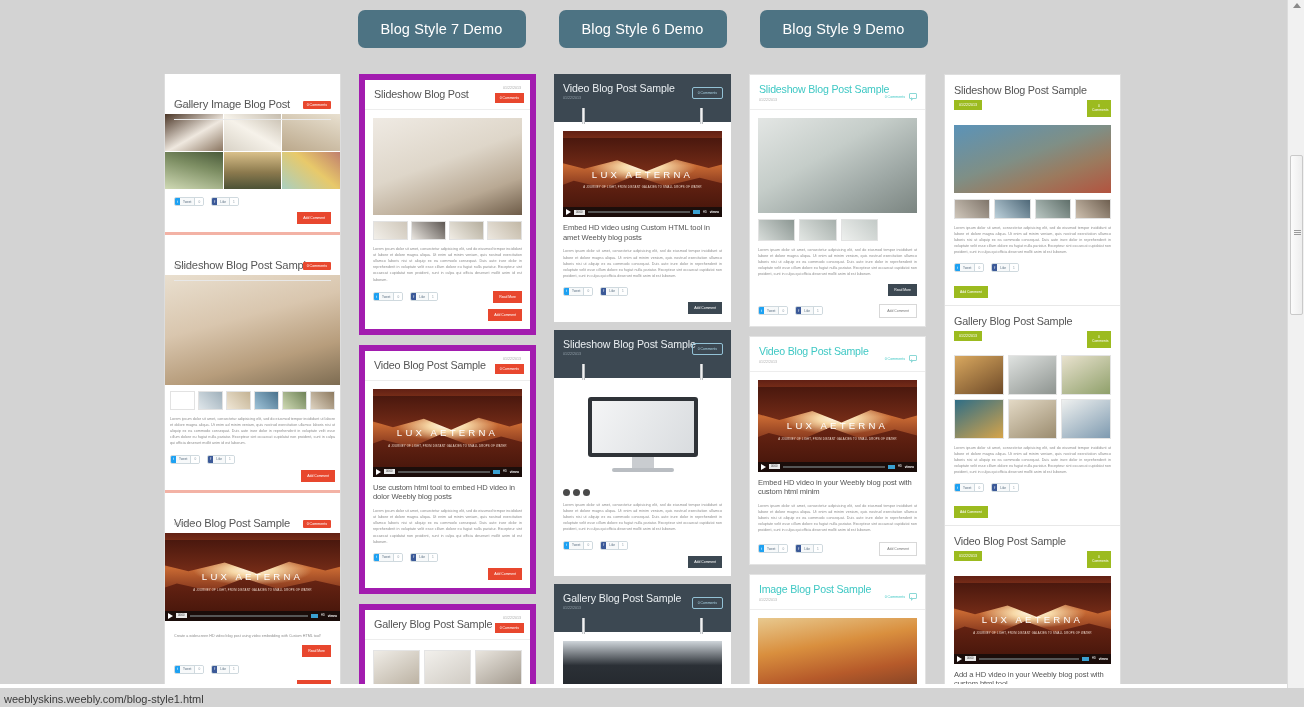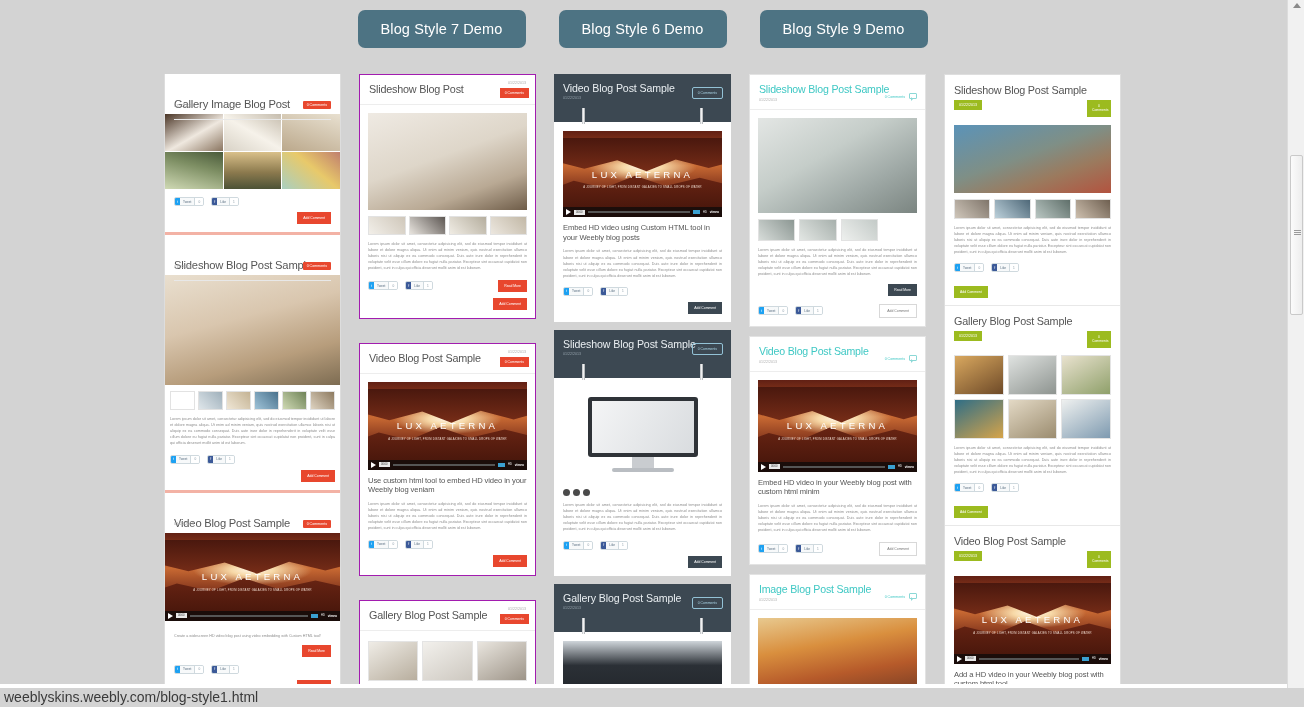--- a/index.html
+++ b/index.html
@@ -52,21 +52,21 @@
                border-bottom: 1px solid #e8e8e8; padding-bottom: 9px;
                position: relative; }
   .s1 .meta { display:flex; align-items:center; justify-content:space-between;
               margin-top:-19px; position: relative; }
   .s1 .date { font-size: 4px; color: #a9a9a9; }
   .s1 .badge { background: #e8472e; color:#fff; font-size:3.6px;
                padding: 2px 4px; border-radius:1px; }
 
   
   .s2 { background: transparent; }
-  .s2 .post { background:#fff; border:1px solid #a21caf; margin-bottom: 24px; }
+  .s2 .post { background:#fff; border:6px solid #a21caf; margin-bottom: 10px; }
   .s2 .hdr { padding: 8px 9px; background:#fff; border-bottom:1px solid #ededed;
              position:relative; min-height: 30px; }
   .s2 .title { font-size: 10.8px; color:#555; letter-spacing:-.2px; }
   .s2 .date { position:absolute; right:9px; top:6px; font-size:3.6px; color:#aaa; }
   .s2 .badge { position:absolute; right:6px; top:13px; background:#e8472e;
                color:#fff; font-size:3.4px; padding:3px 5px; }
   .s2 .body { padding: 8px; background:#fff; }
 
   
   .s3 .post { margin-bottom: 8px; }
@@ -186,21 +186,21 @@
     border-bottom:5px solid #8a8a8a; }
   .sb-thumb { position:absolute; top:155px; left:2px; width:13px; height:160px;
     background:linear-gradient(to right,#fbfbfb,#ededed); border:1px solid #c9c9c9;
     border-radius:2px; }
   .sb-grip { position:absolute; top:74px; left:3px; width:7px; height:5px;
     background:repeating-linear-gradient(to bottom,#9a9a9a 0 1px,transparent 1px 2px); }
 
   
   .statusbar { position:absolute; left:0; bottom:0; height:19px; width:1304px;
     background:#d3d3d3; }
-  .status-url { position:absolute; left:4px; bottom:2px; font-size:14px;
+  .status-url { position:absolute; left:4px; bottom:2px; font-size:11px;
     color:#3a3a3a; background:#d3d3d3; padding-right:6px; }
   .page-edge { position:absolute; left:0; bottom:19px; width:1287px; height:4px;
     background:#fff; }
 </style>
 </head>
 <body>
 
 <div id="viewport">
 
   <div class="navbar">
@@ -399,21 +399,21 @@
               <div class="tag">A JOURNEY OF LIGHT, FROM DISTANT GALAXIES TO SMALL DROPS OF WATER</div>
               <div class="bar">
                 <span class="play"></span>
                 <span class="time">00:00</span>
                 <span class="track"></span>
                 <span class="cc"></span>
                 <span class="hd">HD</span>
                 <span class="vm">vimeo</span>
               </div>
             </div>
-            <div class="ctitle">Use custom html tool to embed HD video in your Weebly blog veniam</div>
+            <div class="ctitle">Use custom html tool to embed HD video in dolor Weebly blog posts</div>
             <div class="ptext">Lorem ipsum dolor sit amet, consectetur adipisicing elit, sed do eiusmod tempor incididunt ut labore et dolore magna aliqua. Ut enim ad minim veniam, quis nostrud exercitation ullamco laboris nisi ut aliquip ex ea commodo consequat. Duis aute irure dolor in reprehenderit in voluptate velit esse cillum dolore eu fugiat nulla pariatur. Excepteur sint occaecat cupidatat non proident, sunt in culpa qui officia deserunt mollit anim id est laborum.</div>
             <div class="social">
               <span class="tw">
                   <span class="ic">t</span>
                   <span class="lb">Tweet</span>
                   <span class="cnt">0</span>
                 </span>
               <span class="fb">
                   <span class="ic">f</span>
                   <span class="lb">Like</span>
@@ -470,21 +470,21 @@
               <div class="tag">A JOURNEY OF LIGHT, FROM DISTANT GALAXIES TO SMALL DROPS OF WATER</div>
               <div class="bar">
                 <span class="play"></span>
                 <span class="time">00:00</span>
                 <span class="track"></span>
                 <span class="cc"></span>
                 <span class="hd">HD</span>
                 <span class="vm">vimeo</span>
               </div>
             </div>
-            <div class="ctitle">Embed HD video using Custom HTML tool in your Weebly blog posts</div>
+            <div class="ctitle">Embed HD video using Custom HTML tool in amet Weebly blog posts</div>
             <div class="ptext">Lorem ipsum dolor sit amet, consectetur adipisicing elit, sed do eiusmod tempor incididunt ut labore et dolore magna aliqua. Ut enim ad minim veniam, quis nostrud exercitation ullamco laboris nisi ut aliquip ex ea commodo consequat. Duis aute irure dolor in reprehenderit in voluptate velit esse cillum dolore eu fugiat nulla pariatur. Excepteur sint occaecat cupidatat non proident, sunt in culpa qui officia deserunt mollit anim id est laborum.</div>
             <div class="social">
               <span class="tw">
                   <span class="ic">t</span>
                   <span class="lb">Tweet</span>
                   <span class="cnt">0</span>
                 </span>
               <span class="fb">
                   <span class="ic">f</span>
                   <span class="lb">Like</span>

